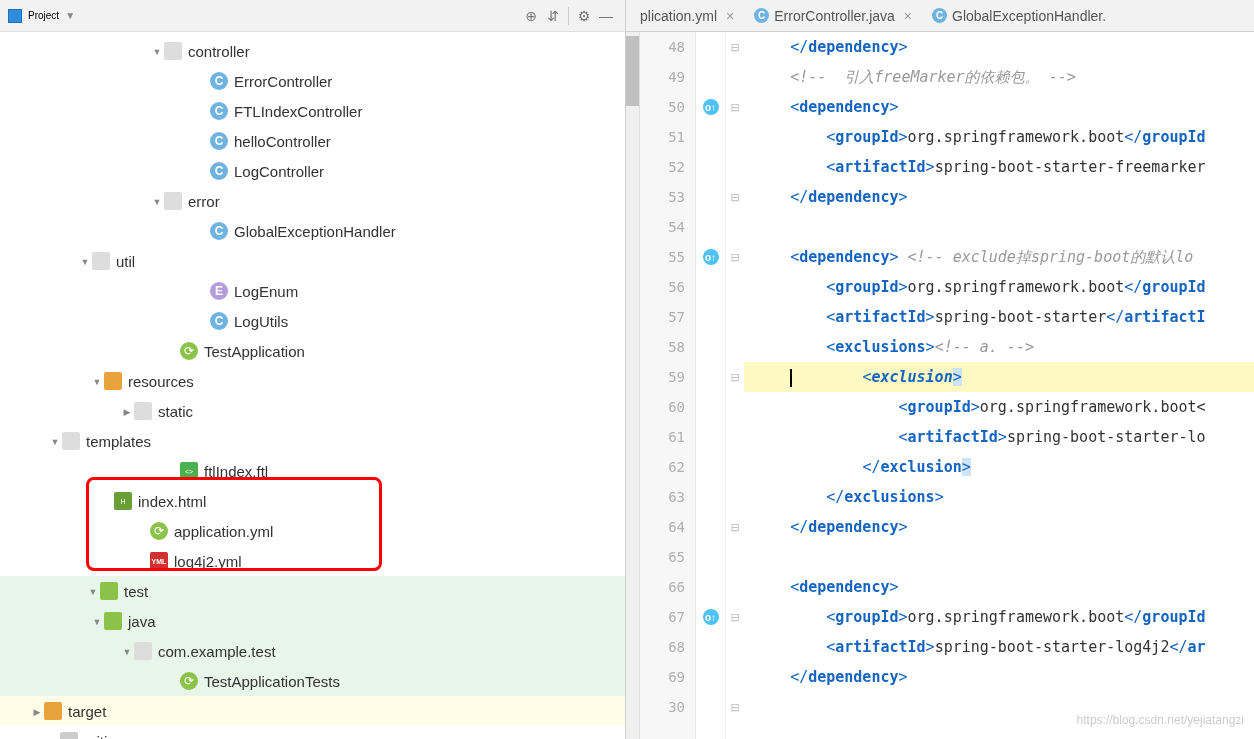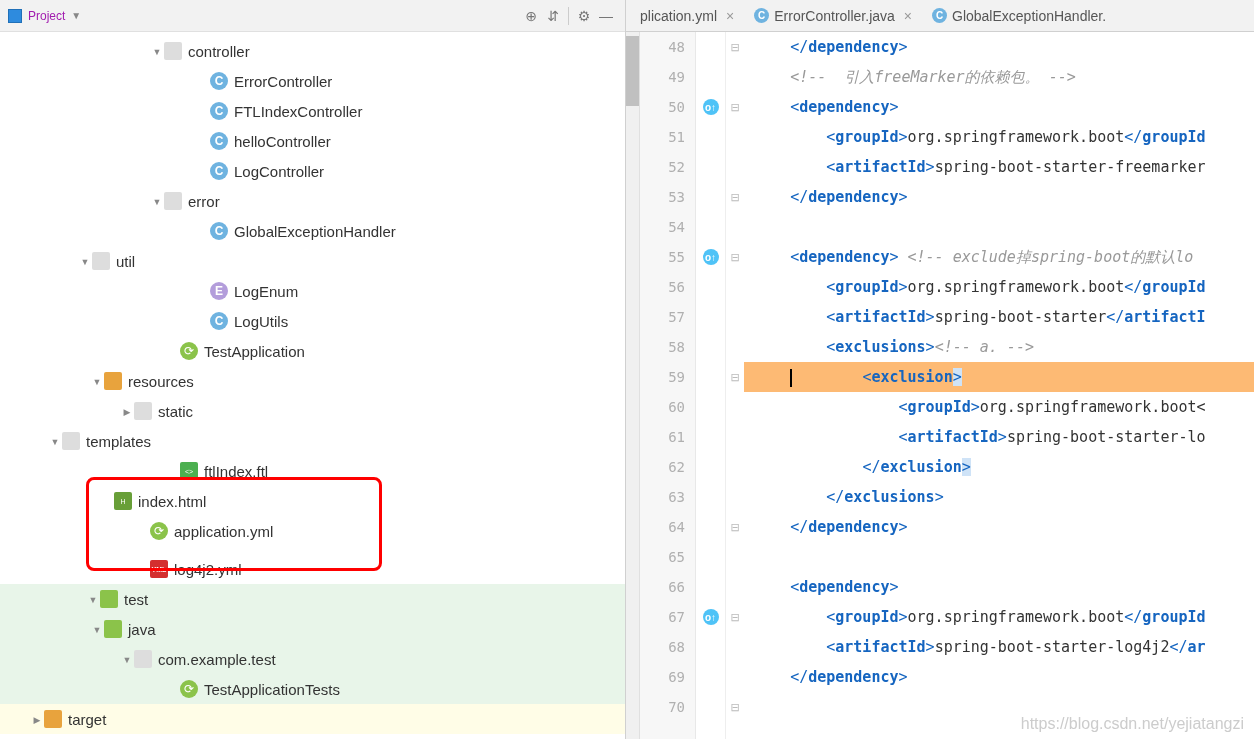--- a/index.html
+++ b/index.html
@@ -1,21 +1,21 @@
 <!DOCTYPE html>
 <html><head>
 <meta charset="utf-8">
 <style>
   * { box-sizing: border-box; margin: 0; padding: 0; }
   body { font-family: "Segoe UI", Arial, sans-serif; font-size: 13px; color: #333; background: #fff; overflow: hidden; width:1254px; height:739px; }
   .container { display: flex; height: 739px; width: 1254px; }
   .left-panel { width: 626px; border-right: 1px solid #d0d0d0; display: flex; flex-direction: column; background: #f7f7f7; }
   .project-header { height: 32px; display:flex; align-items:center; padding: 0 8px; background:#f2f2f2; border-bottom:1px solid #e0e0e0; }
   .proj-icon { width:14px; height:14px; background:#2e8bde; border:1px solid #2070b8; margin-right:6px; }
-  .proj-title { font-size:12px; color:#a21caf; }
+  .proj-title { font-size:10px; color:#000000; }
   .proj-dd { margin-left:6px; color:#888; font-size:10px;}
   .hdr-spacer { flex:1; }
   .hdr-btn { width:22px; height:22px; display:flex; align-items:center; justify-content:center; color:#777; font-size:14px; cursor:pointer; }
   .hdr-sep { width:1px; height:18px; background:#ccc; margin:0 4px; }
   .tree { flex:1; overflow:auto; font-size:15px; color:#333; padding-top:4px; background:#fff;}
   .tree-row { display:flex; align-items:center; height:30px; cursor:pointer; white-space:nowrap;}
   .arrow { width:14px; color:#888; font-size:11px; text-align:center; }
   .arrow.right::before { content:"▶"; font-size:9px;}
   .arrow.down::before { content:"▼"; font-size:9px;}
   .ticon { width:18px; height:18px; margin-right:6px; display:flex; align-items:center; justify-content:center; font-size:12px; border-radius:50%; }
@@ -44,28 +44,28 @@
   .scrollbar-thumb { background:#c0c0c0; height:70px; margin-top:4px;}
   .gutter { width:56px; background:#f7f7f7; color:#b0b0b0; font-family:Consolas,monospace; font-size:14px; text-align:right; padding-right:10px; border-right:1px solid #e8e8e8;}
   .gutter-line { height:30px; line-height:30px;}
   .marks { width:30px; background:#fff; border-right:1px solid #eee;}
   .mark-line { height:30px; display:flex; align-items:center; justify-content:center;}
   .mark-o { width:16px; height:16px; border-radius:50%; background:#4fc3f7; color:#fff; font-size:10px; display:flex; align-items:center; justify-content:center; font-weight:bold;}
   .fold-col { width:18px; background:#fff;}
   .fold-line { height:30px; display:flex; align-items:center; justify-content:center; color:#bbb; font-size:11px;}
   .code { flex:1; font-family:Consolas,monospace; font-size:15px; background:#fff; overflow:hidden;}
   .code-line { height:30px; line-height:30px; white-space:pre; padding-left:10px;}
-  .code-line.hl { background:#fdba74;}
+  .code-line.hl { background:#fef9c3;font-style:italic;}
   .tag { color:#1565c0; font-weight:bold;}
   .angle { color:#1565c0;}
   .text { color:#333;}
   .comment { color:#999; font-style:italic;}
   .sel { background:#cfe3f7;}
   .caret { border-left:2px solid #000; display:inline-block; height:18px; vertical-align:middle; margin-right:-2px;}
-  .watermark { position:absolute; bottom:6px; right:10px; color:#ccc; font-size:16px; font-family:Arial;}
+  .watermark { position:absolute; bottom:12px; right:10px; color:#ccc; font-size:12px; font-family:Arial;}
 </style>
 </head>
 <body>
 
 <div class="container">
   <div class="left-panel" style="position:relative;">
     <div class="project-header">
       <div class="proj-icon"></div>
       <span class="proj-title">Project</span>
       <span class="proj-dd">▼</span>
@@ -145,21 +145,21 @@
           <span class="tree-label">ftlIndex.ftl</span>
         </div>
       <div class="tree-row" style="padding-left:114px;">
           <span class="ticon ic-html">H</span>
           <span class="tree-label">index.html</span>
         </div>
       <div class="tree-row" style="padding-left:150px;">
           <span class="ticon ic-spring">⟳</span>
           <span class="tree-label">application.yml</span>
         </div>
-      <div class="tree-row" style="padding-left:150px;margin-top:8px;">
+      <div class="tree-row" style="padding-left:150px;">
           <span class="ticon ic-yml">YML</span>
           <span class="tree-label">log4j2.yml</span>
         </div>
       <div class="tree-row hl-green" style="padding-left:86px;">
           <span class="arrow down"></span>
           <span class="ticon ic-folder-g"></span>
           <span class="tree-label">test</span>
         </div>
       <div class="tree-row hl-green" style="padding-left:90px;">
           <span class="arrow down"></span>
@@ -226,21 +226,21 @@
           <div class="gutter-line">60</div>
           <div class="gutter-line">61</div>
           <div class="gutter-line">62</div>
           <div class="gutter-line">63</div>
           <div class="gutter-line">64</div>
           <div class="gutter-line">65</div>
           <div class="gutter-line">66</div>
           <div class="gutter-line">67</div>
           <div class="gutter-line">68</div>
           <div class="gutter-line">69</div>
-          <div class="gutter-line">70</div>
+          <div class="gutter-line">30</div>
       </div>
       <div class="marks">
         <div class="mark-line"></div>
           <div class="mark-line"></div>
           <div class="mark-line">
             <span class="mark-o">o↑</span>
           </div>
           <div class="mark-line"></div>
           <div class="mark-line"></div>
           <div class="mark-line"></div>

